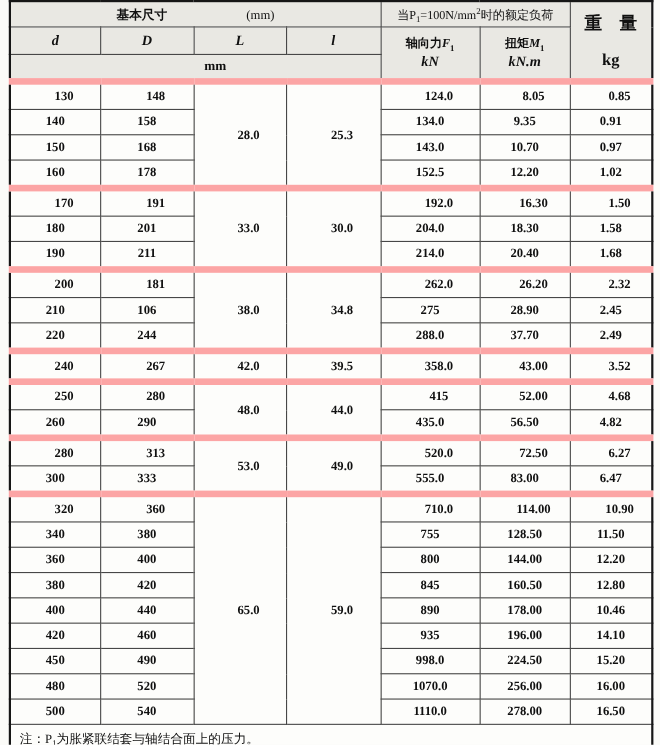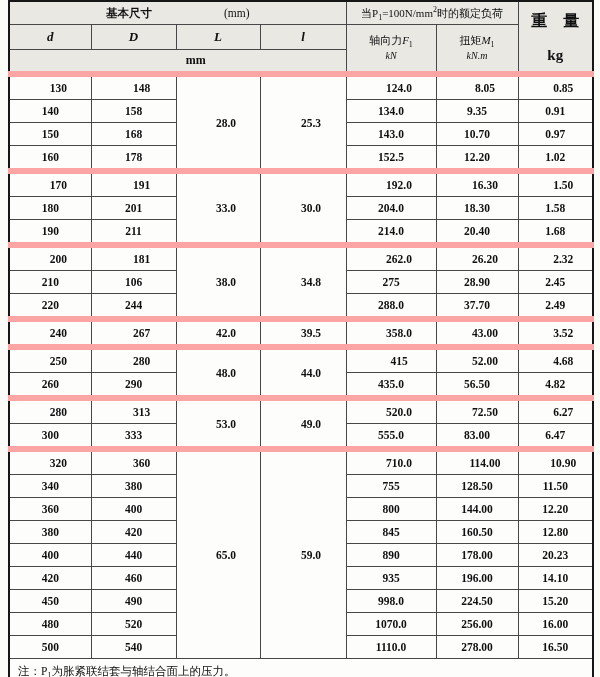--- a/index.html
+++ b/index.html
@@ -30,22 +30,22 @@
   .basic-cell{height:22px;}
   .basic-cell .gap{display:inline-block;width:72px;}
   .rated-cell{font-size:11px;}
   .weight-cell{}
   .weight-cell .wt{font-weight:bold;font-size:16px;margin-top:2px;}
   .weight-cell .kg{font-family:"Liberation Serif","DejaVu Serif",serif;font-weight:bold;font-size:15px;margin-top:15px;}
   .sym-cell{
     font-family:"Liberation Serif","DejaVu Serif",serif;
     font-style:italic;font-weight:bold;font-size:13px;height:24px;
   }
-  .force-cell{font-size:11px;line-height:16px;}
-  .force-cell .unit{font-size:10px;}
+  .force-cell{font-size:11px;line-height:16px;font-weight:bold;}
+  .force-cell .unit{font-size:13px;}
   .mm-cell{height:21px;font-family:"Liberation Serif","DejaVu Serif",serif;font-weight:bold;font-size:12px;padding-left:36px;}
   tbody td{
     font-family:"Liberation Serif","DejaVu Serif",serif;
     font-weight:bold;font-size:11.5px;height:22px;background:#fdfdfb;
   }
   tr.group-start td{border-top:6px solid #fca5a5;padding-left:16px;}
   tfoot .note-cell{
     text-align:left;padding:5px 0 6px 8px;font-size:11.5px;
     font-family:"Liberation Sans","DejaVu Sans",sans-serif;
     font-weight:normal;background:#fdfdfb;height:auto;
@@ -243,21 +243,21 @@
           <td>420</td>
           <td>845</td>
           <td>160.50</td>
           <td>12.80</td>
         </tr>
         <tr>
           <td>400</td>
           <td>440</td>
           <td>890</td>
           <td>178.00</td>
-          <td>20.23</td>
+          <td>10.46</td>
         </tr>
         <tr>
           <td>420</td>
           <td>460</td>
           <td>935</td>
           <td>196.00</td>
           <td>14.10</td>
         </tr>
         <tr>
           <td>450</td>

